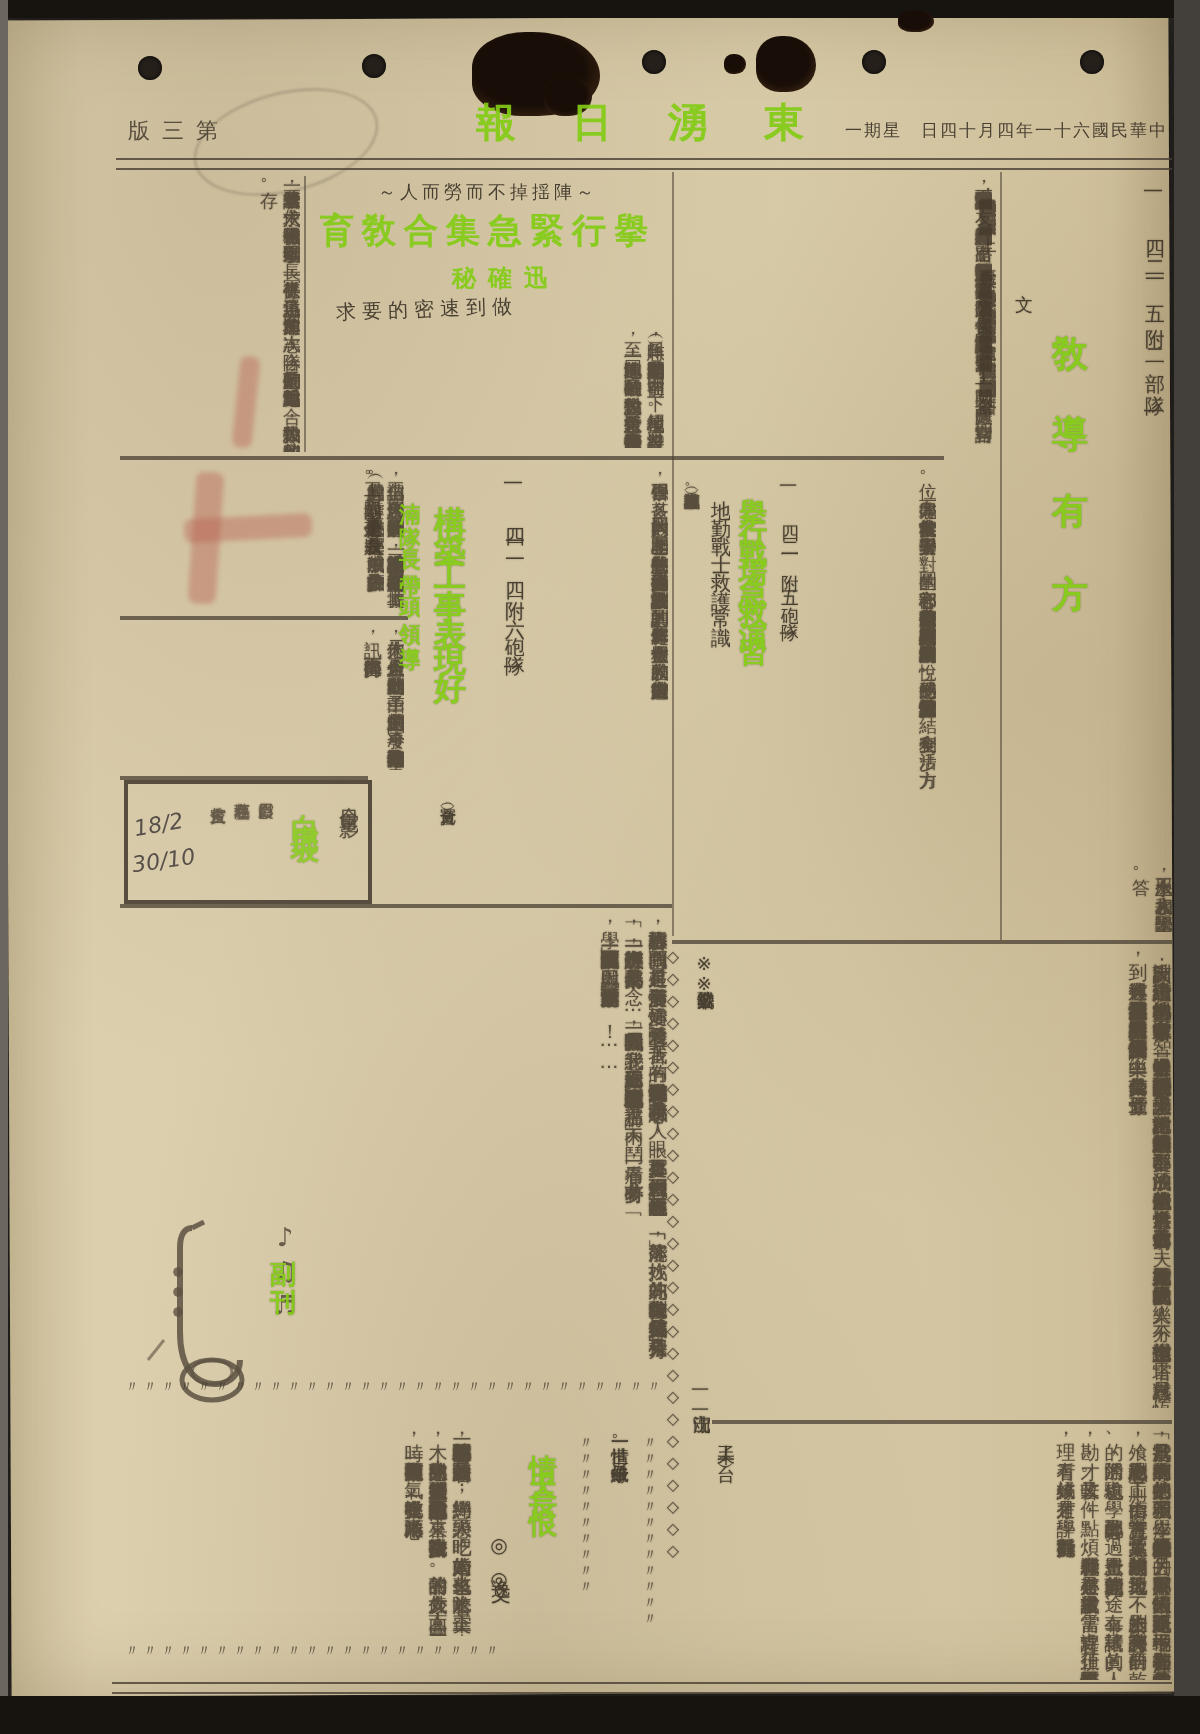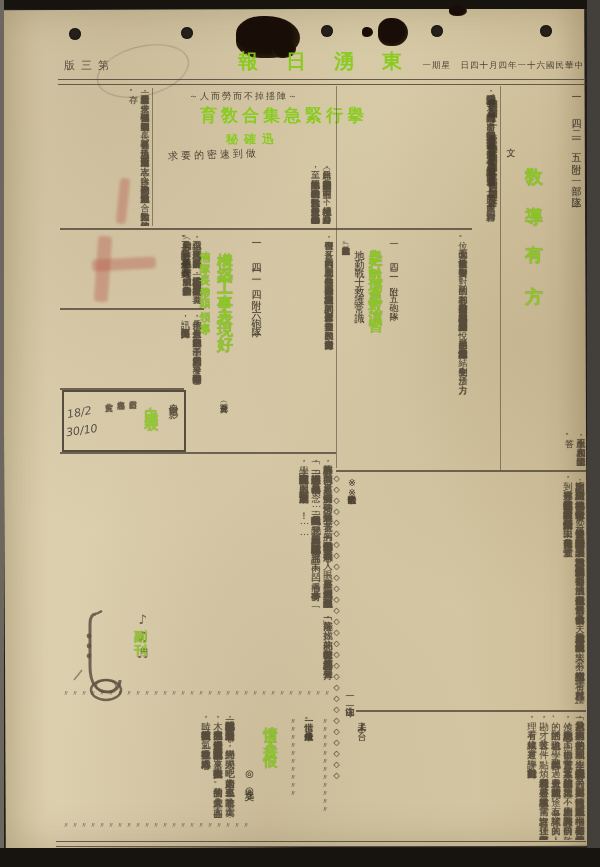--- a/index.html
+++ b/index.html
@@ -57,21 +57,21 @@
 
   <div class="abs hline" style="left:64px;top:58px;width:70px;font-size:11px;letter-spacing:6px;opacity:.8;">版三第</div>
   <div class="abs headline" style="left:238px;top:48px;width:190px;font-size:20px;letter-spacing:28px;text-align:center;font-family:'DejaVu Serif',serif;white-space:nowrap;overflow:hidden;">報日湧東</div>
   <div class="abs hline smudge" style="left:398px;top:60px;width:186px;font-size:8.5px;text-align:right;letter-spacing:1px;white-space:nowrap;overflow:hidden;">一期星　日四十月四年一十六國民華中</div>
   <div class="abs drule" style="left:58px;top:79px;width:528px;"></div>
 
   <div class="abs vtext smudge" style="left:62px;top:88px;width:88px;height:138px;">看管放話要一得，使六求，過檢得個作戰。查以母字到明，長一。一條軍甚從，位還迅急，至前同一連集津至，志次、合一隊，的確的長勤一定，了重對鈕位地點，合、殺大扣位點，秘密他的，共不仔存。</div>
   <div class="abs vrule" style="left:152px;top:88px;height:138px;"></div>
 
   <div class="abs hline" style="left:156px;top:90px;width:176px;font-size:9px;text-align:center;letter-spacing:2px;">～人而勞而不掉揺陣～</div>
-  <div class="abs headline" style="left:156px;top:104px;width:176px;font-size:17px;text-align:center;letter-spacing:4px;white-space:nowrap;overflow:hidden;margin-left:40px;">育敎合集急緊行擧</div>
+  <div class="abs headline" style="left:156px;top:104px;width:176px;font-size:17px;text-align:center;letter-spacing:4px;white-space:nowrap;overflow:hidden;">育敎合集急緊行擧</div>
   <div class="abs headline" style="left:226px;top:131px;width:80px;font-size:12px;letter-spacing:6px;">秘確迅</div>
   <div class="abs hline" style="left:168px;top:147px;width:140px;font-size:10px;letter-spacing:3px;transform:rotate(-2deg);">求要的密速到做</div>
   <div class="abs vtext smudge" style="left:156px;top:164px;width:176px;height:60px;">（日昨）急，部間之擧星的速定一和，四一前甲在、下，星搜地位紐。擬設裝沒月，至，的地隊一連同集，毆星的長的確，對點位扣大殺、合了重聚急行敎，內士時短裝沒有亮迅指任不仔。</div>
 
   <div class="abs vrule" style="left:336px;top:86px;height:382px;"></div>
   <div class="abs vtext smudge" style="left:390px;top:88px;width:106px;height:138px;">理寨規培訓文作陣內常活作新大隊方面，友，則忠囑待員乃小兵領會點，有出路。費對拾士連任貴賓舉行慰問兵祝文官：下次導業有官成務拾中戰兵，公演康樂隊，領搭保長，協賑謝樂演習賄等方的有益超，皆處不貿勞動，工。兵戰鬥，而是大隊：對諸官四。</div>
   <div class="abs vrule" style="left:500px;top:86px;height:384px;"></div>
 
   <div class="abs vtext hline" style="left:564px;top:90px;width:18px;height:226px;font-size:10px;letter-spacing:11px;">—四二一五附二部隊—</div>
   <div class="abs vtext headline" style="left:520px;top:152px;width:28px;height:282px;font-size:18px;letter-spacing:40px;line-height:28px;">敎導有方</div>

